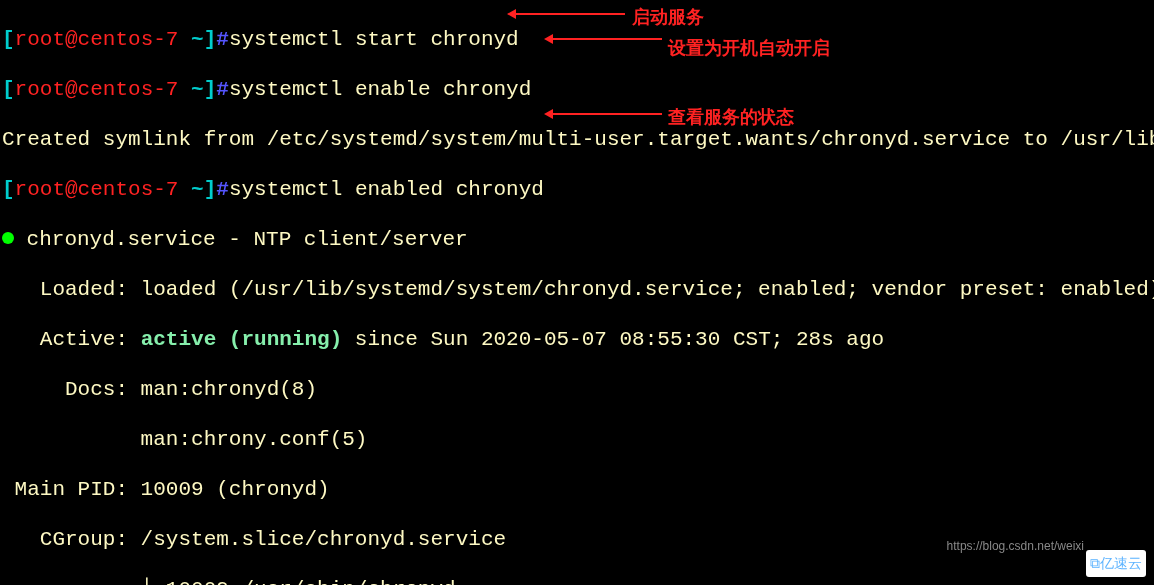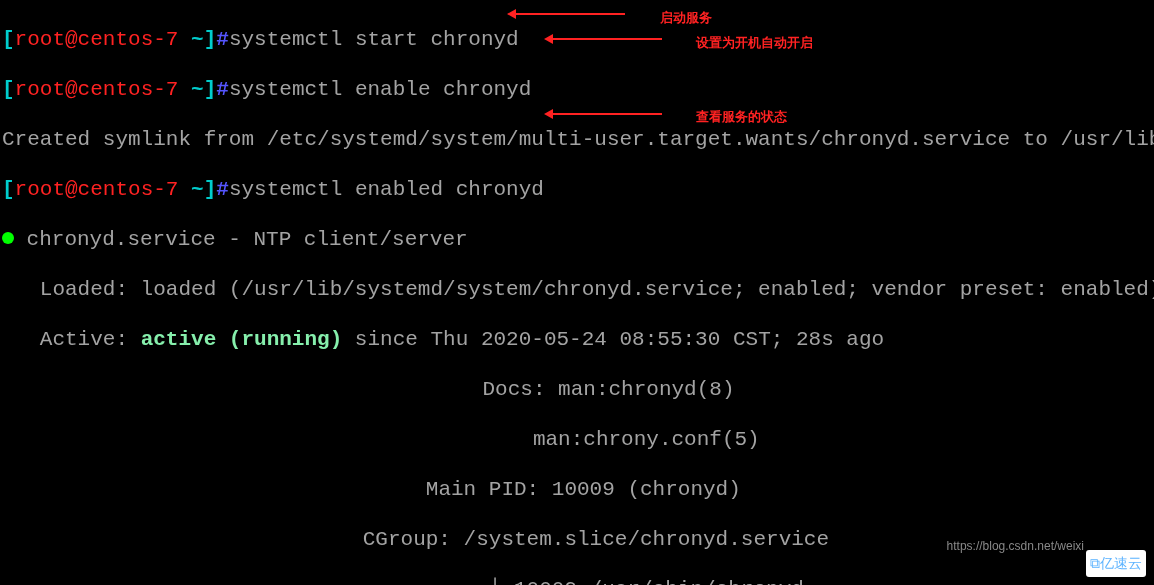--- a/index.html
+++ b/index.html
@@ -18,38 +18,37 @@
       height: 585px;
       position: relative;
       overflow: hidden;
     }
     .terminal {
       white-space: pre;
     }
     .teal { color: #00cccc; font-weight: bold; }
     .red { color: #ff2222; }
     .blue { color: #5555ff; font-weight: bold; }
-    .white { color: #a3a3a3; text-align: center; }
+    .white { color: #fef9c3; }
     .green { color: #86efac; font-weight: bold; }
     .dot-green { 
       display: inline-block; 
       width: 12px; 
       height: 12px; 
       background: #00ff00; 
       border-radius: 50%; 
       vertical-align: middle;
       margin-bottom: 3px;
     }
     .annotation {
       position: absolute;
       color: #ff2222;
       font-family: sans-serif;
-      font-size: 13px;
+      font-size: 18px;
       font-weight: bold;
-      margin-left: 28px;
     }
     .arrow {
       position: absolute;
       height: 2px;
       background: #ff2222;
     }
     .arrow::after {
       content: '';
       position: absolute;
       left: -8px;
@@ -84,40 +83,40 @@
 </head>
 <body>
 
 <div class="terminal">
 <div><span class="teal">[</span><span class="red">root@centos-7</span><span class="teal"> ~</span><span class="teal">]</span><span class="blue">#</span><span class="white">systemctl start chronyd</span></div>
 <div><span class="teal">[</span><span class="red">root@centos-7</span><span class="teal"> ~</span><span class="teal">]</span><span class="blue">#</span><span class="white">systemctl enable chronyd</span></div>
 <div class="white">Created symlink from /etc/systemd/system/multi-user.target.wants/chronyd.service to /usr/lib/systemd/system/chronyd.service.</div>
 <div><span class="teal">[</span><span class="red">root@centos-7</span><span class="teal"> ~</span><span class="teal">]</span><span class="blue">#</span><span class="white">systemctl enabled chronyd</span></div>
 <div><span class="dot-green"></span><span class="white"> chronyd.service - NTP client/server</span></div>
 <div class="white">   Loaded: loaded (/usr/lib/systemd/system/chronyd.service; enabled; vendor preset: enabled)</div>
-<div><span class="white">   Active: </span><span class="green">active (running)</span><span class="white"> since Thu 2020-05-24 08:55:30 CST; 28s ago</span></div>
+<div><span class="white">   Active: </span><span class="green">active (running)</span><span class="white"> since Sun 2020-05-07 08:55:30 CST; 28s ago</span></div>
 <div class="white">     Docs: man:chronyd(8)</div>
 <div class="white">           man:chrony.conf(5)</div>
 <div class="white"> Main PID: 10009 (chronyd)</div>
 <div class="white">   CGroup: /system.slice/chronyd.service</div>
 <div class="white">           └─10009 /usr/sbin/chronyd</div>
 
 
 
 
 
 
 
 
 
 </div>
 
 <div class="arrow" style="top:13px; left:515px; width:110px;"></div>
 <div class="annotation" style="top:5px; left:632px;">启动服务</div>
 
 <div class="arrow" style="top:38px; left:552px; width:110px;"></div>
-<div class="annotation" style="top:30px; left:668px;">设置为开机自动开启</div>
+<div class="annotation" style="top:36px; left:668px;">设置为开机自动开启</div>
 
 <div class="arrow" style="top:113px; left:552px; width:110px;"></div>
-<div class="annotation" style="top:105px; left:668px;font-family:Liberation Mono, monospace;">查看服务的状态</div>
+<div class="annotation" style="top:105px; left:668px;">查看服务的状态</div>
 
 <div class="watermark">https://blog.csdn.net/weixi</div>
 <div class="logo">⧉亿速云</div>
 
 </body></html>

